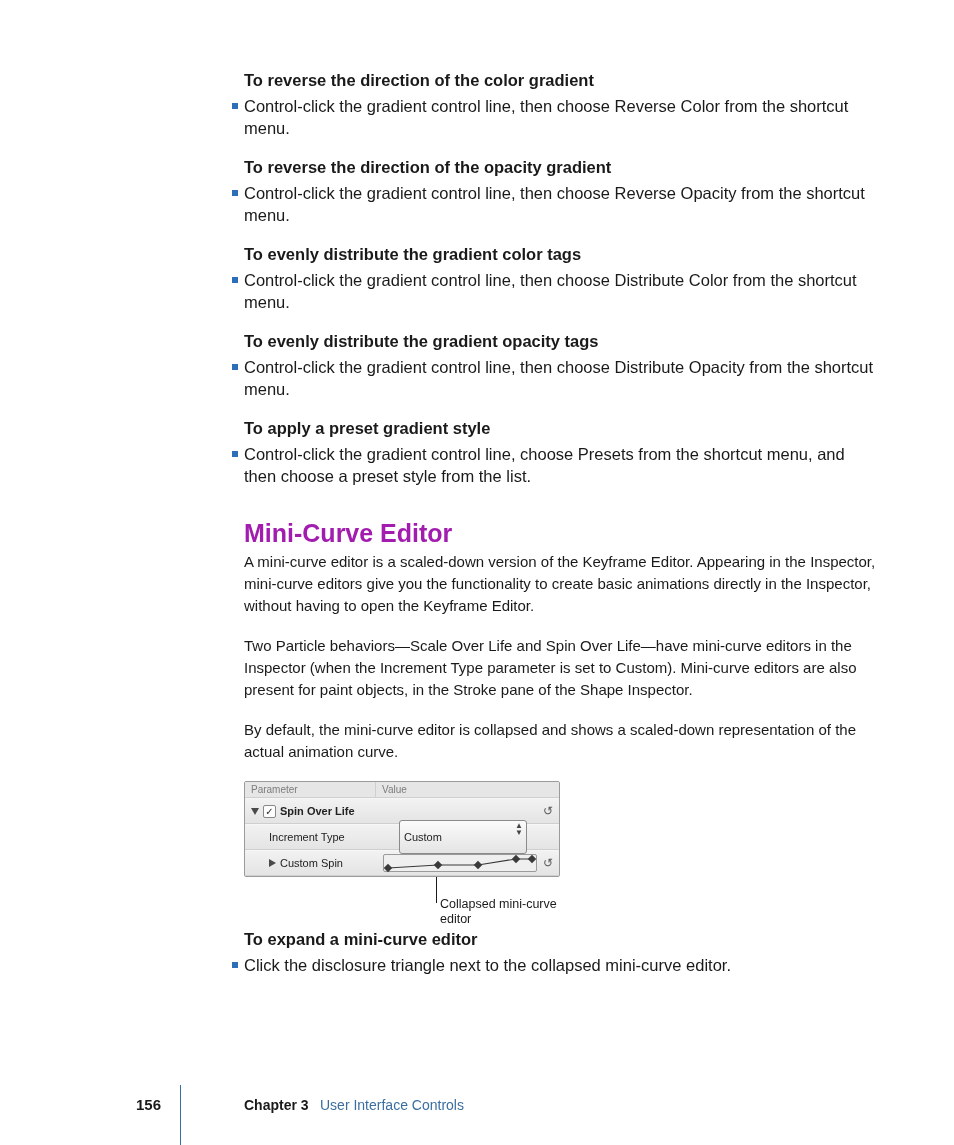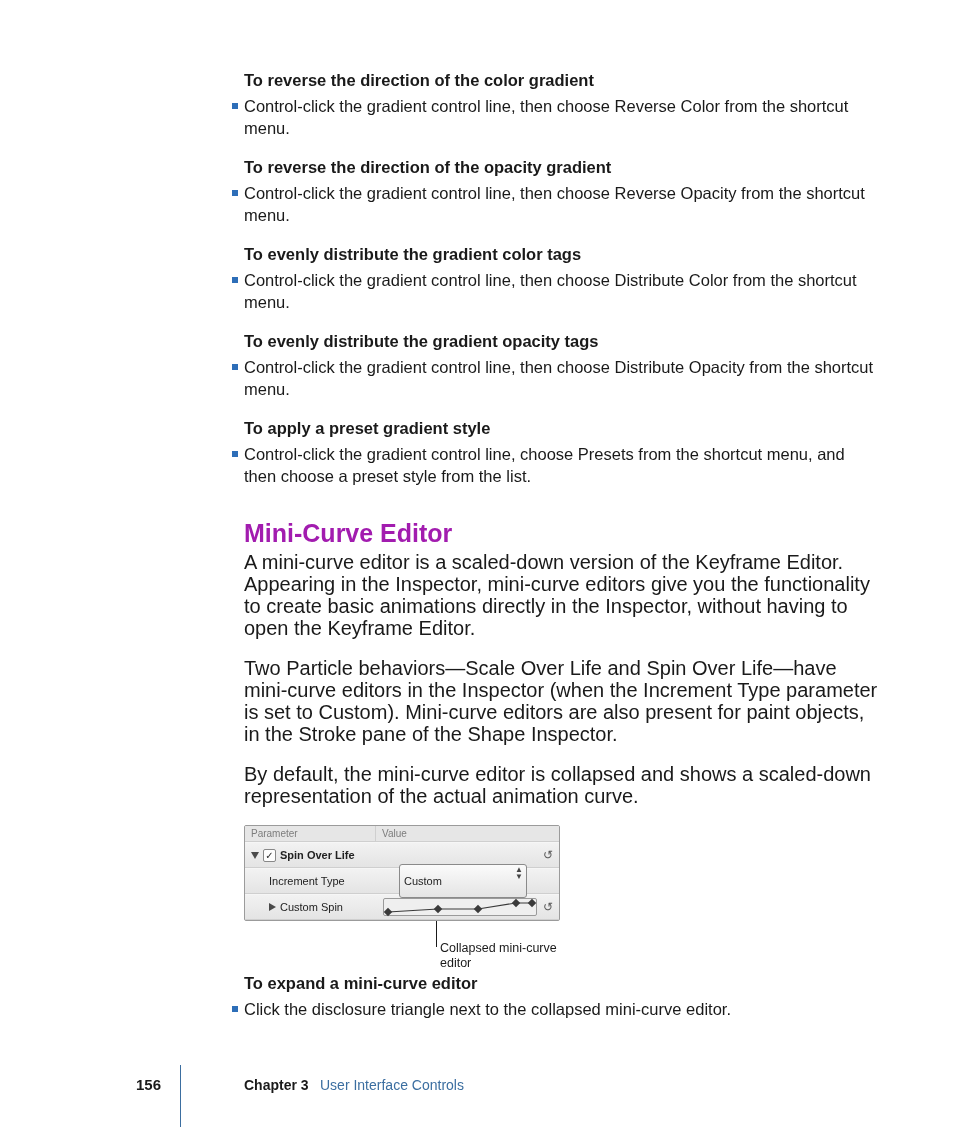--- a/index.html
+++ b/index.html
@@ -51,21 +51,21 @@
     color: #1a1a1a;
   }
   .h2blue {
     color: #a21caf;
     font-size: 25px;
     font-weight: 700;
     margin: 32px 0 4px 0;
     line-height: 28px;
   }
   .para {
-    font-size: 20px;
+    font-size: 15px;
     line-height: 22px;
     margin: 0 0 18px 0;
     color: #1a1a1a;
   }
 
   
   .inspector-wrap {
     margin: 0 0 6px 0;
   }
   .inspector {
@@ -199,21 +199,21 @@
     font-size: 12.5px;
     line-height: 15px;
     color: #1a1a1a;
     width: 130px;
   }
 
   
   .footer {
     position: absolute;
     left: 0;
-    bottom: 52px;
+    bottom: 32px;
     width: 100%;
     height: 24px;
   }
   .footer .pnum {
     position: absolute;
     left: 136px;
     bottom: 0;
     font-weight: 700;
     font-size: 15px;
     color: #1a1a1a;

